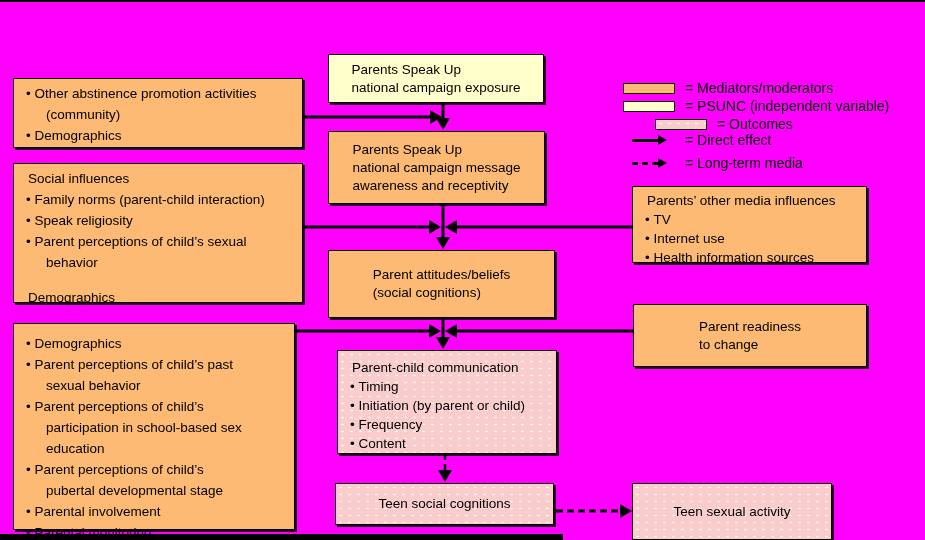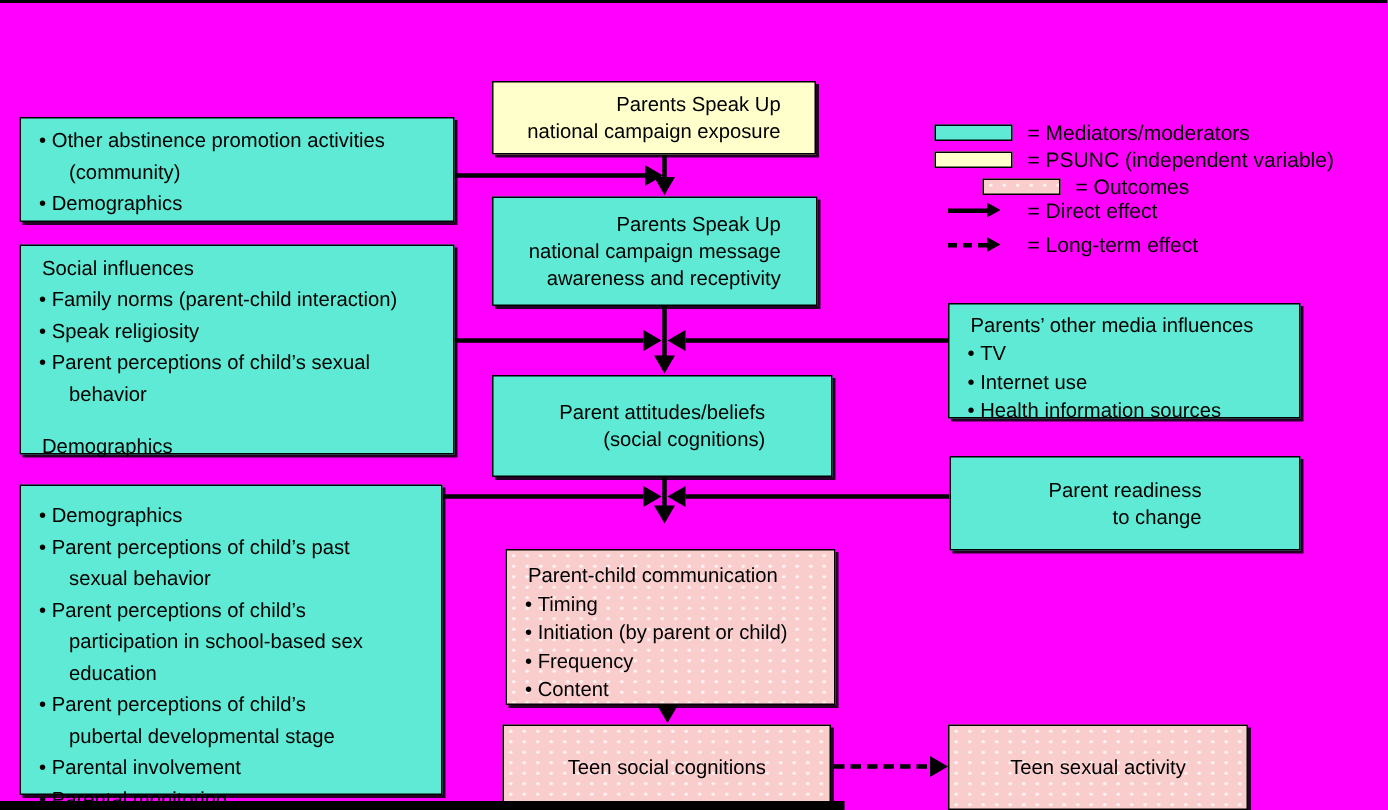--- a/index.html
+++ b/index.html
@@ -6,33 +6,33 @@
   body{width:925px;height:540px;overflow:hidden;background:#FF00FF;
        font-family:"Liberation Sans",sans-serif;color:#000;}
   .stage{position:relative;width:925px;height:540px;}
   .topline{position:absolute;left:0;top:0;width:925px;height:2px;background:#000;}
   .bottombar{position:absolute;left:0;top:534px;width:563px;height:6px;background:#000;}
   svg.arrows{position:absolute;left:0;top:0;width:925px;height:540px;}
 
   .box{position:absolute;border:1px solid #000;box-shadow:2px 2px 0 rgba(0,0,0,.85);
        box-sizing:border-box;font-size:13.5px;line-height:21px;}
   .psunc{background:#FFFFCC;}
-  .mediator{background:#5eead4;}
+  .mediator{background:#fdba74;}
   .outcome{background:#FACDCD;
     background-image:radial-gradient(rgba(255,255,255,.8) 1px, transparent 1.4px);
     background-size:9px 7px;}
   .centerbox{display:flex;align-items:center;justify-content:center;
-             text-align:right;line-height:18px;}
+             text-align:left;line-height:18px;}
   .pre{white-space:pre-line;}
   .listbox{padding:4px 8px 4px 12px;}
   .listbox ul{list-style:none;margin:0;padding:0;}
   .listbox li{padding-left:20px;text-indent:-20px;white-space:pre-line;}
   .listbox li::before{content:"\2022\00a0";}
   .hd{padding-left:2px;}
-  .tight{line-height:19px;margin-top:16px;}
+  .tight{line-height:19px;}
   .footer-line{margin-top:14px;padding-left:2px;}
 
   .legend{position:absolute;left:623px;top:56px;width:300px;}
   .lg-row{position:absolute;left:0;display:flex;align-items:center;height:16px;}
   .lg-sw{width:52px;height:11px;border:1px solid #000;box-sizing:border-box;flex:none;}
   .lg-label{margin-left:10px;font-size:14px;white-space:nowrap;}
   .lg-arrow{width:52px;display:flex;align-items:center;justify-content:center;flex:none;}
   .lg-line{width:26px;height:3px;background:#000;}
   .lg-dash{width:26px;height:0;border-top:3px dashed #000;}
   .lg-head{width:0;height:0;border-top:5px solid transparent;
@@ -165,21 +165,21 @@
   <div class="box outcome listbox tight" style="left:337px;top:350px;width:220px;height:104px;padding-top:7px;">
     <div class="hd">Parent-child communication</div>
     <ul>
       <li>Timing</li>
       <li>Initiation (by parent or child)</li>
       <li>Frequency</li>
       <li>Content</li>
     </ul>
   </div>
 
-  <div class="box outcome centerbox" style="left:335px;top:483px;width:219px;height:57px;">
+  <div class="box outcome centerbox" style="left:335px;top:483px;width:219px;height:42px;">
     <div>Teen social cognitions</div>
   </div>
 
   <div class="box outcome centerbox" style="left:632px;top:483px;width:200px;height:57px;">
     <div>Teen sexual activity</div>
   </div>
 
   <div class="legend">
     <div class="lg-row" style="top:0px;margin-top:42px;">
       <span class="lg-sw psunc"></span>
@@ -198,18 +198,18 @@
         <span class="lg-line"></span>
           <span class="lg-head"></span>
       </span>
       <span class="lg-label">= Direct effect</span>
     </div>
     <div class="lg-row" style="top:99px;">
       <span class="lg-arrow">
         <span class="lg-dash"></span>
           <span class="lg-head"></span>
       </span>
-      <span class="lg-label">= Long-term effect</span>
+      <span class="lg-label">= Long-term media</span>
     </div>
   </div>
 
   <div class="bottombar"></div>
 </div>
 
 </body></html>

